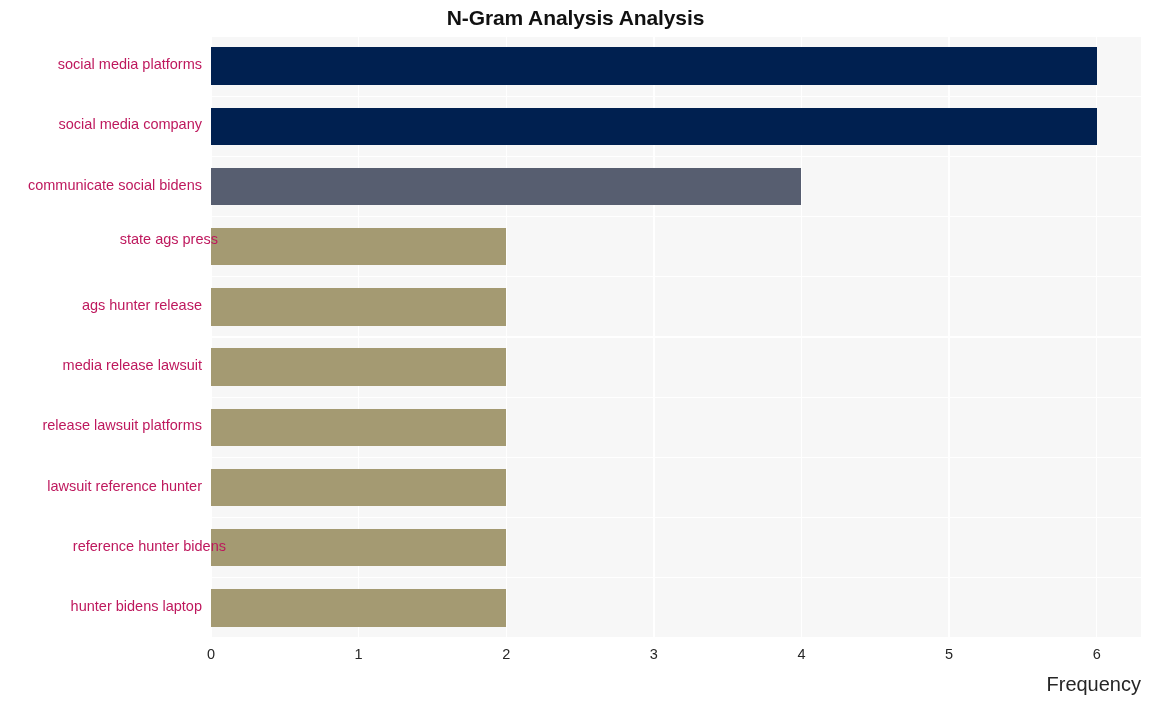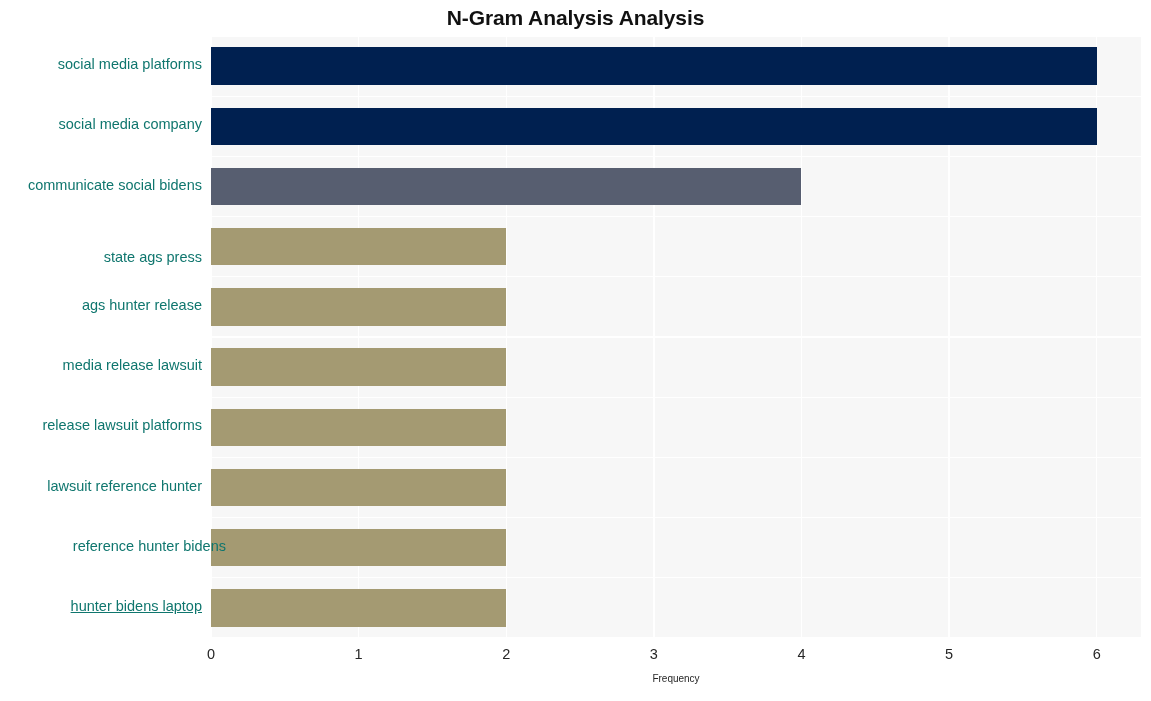--- a/index.html
+++ b/index.html
@@ -65,21 +65,21 @@
   .bar {
     position: absolute;
     left: 0;
   }
 
   .ytick-label {
     position: absolute;
     right: 1160px;
     text-align: right;
     font-size: 14.5px;
-    color: #0f766e;
+    color: #be185d;
     white-space: nowrap;
     line-height: 1;
   }
 
   #ytick-layer {
     position: absolute;
     left: 0; top: 0;
     width: 1151px; height: 701px;
     pointer-events: none;
   }
@@ -97,22 +97,22 @@
     font-size: 14.5px;
     color: #262626;
     white-space: nowrap;
   }
 
   #xaxis-title {
     position: absolute;
     top: 673px;
     left: 211px;
     width: 930px;
-    text-align: center;
-    font-size: 10px;
+    text-align: right;
+    font-size: 20px;
     color: #262626;
   }
 </style>
 </head>
 <body>
 
 <div id="figure">
 
   <div id="chart-title">N-Gram Analysis Analysis</div>
 
@@ -150,27 +150,27 @@
         <div class="bar" title="lawsuit reference hunter: 2" style="top: 432.838px; height: 37.324px; width: 295.238px; background: rgb(164, 154, 114);"></div>
         <div class="bar" title="reference hunter bidens: 2" style="top: 493.038px; height: 37.324px; width: 295.238px; background: rgb(164, 154, 114);"></div>
         <div class="bar" title="hunter bidens laptop: 2" style="top: 553.238px; height: 37.324px; width: 295.238px; background: rgb(164, 154, 114);"></div>
       </div>
   </div>
 
   <div id="ytick-layer">
       <div class="ytick-label" style="top: 57.1px;">social media platforms</div>
       <div class="ytick-label" style="top: 117.3px;">social media company</div>
       <div class="ytick-label" style="top: 177.5px;">communicate social bidens</div>
-      <div class="ytick-label" style="top: 250px;">state ags press</div>
+      <div class="ytick-label" style="top: 232px; margin-left: 16px;">state ags press</div>
       <div class="ytick-label" style="top: 297.9px;">ags hunter release</div>
       <div class="ytick-label" style="top: 358.1px;">media release lawsuit</div>
       <div class="ytick-label" style="top: 418.3px;">release lawsuit platforms</div>
       <div class="ytick-label" style="top: 478.5px;">lawsuit reference hunter</div>
       <div class="ytick-label" style="top: 538.7px; margin-left: 24px;">reference hunter bidens</div>
-      <div class="ytick-label" style="top: 598.9px; text-decoration: underline;">hunter bidens laptop</div>
+      <div class="ytick-label" style="top: 598.9px;">hunter bidens laptop</div>
     </div>
   <div id="xtick-layer">
       <div class="xtick-label" style="left: 211px;">0</div>
       <div class="xtick-label" style="left: 358.619px;">1</div>
       <div class="xtick-label" style="left: 506.238px;">2</div>
       <div class="xtick-label" style="left: 653.857px;">3</div>
       <div class="xtick-label" style="left: 801.476px;">4</div>
       <div class="xtick-label" style="left: 949.095px;">5</div>
       <div class="xtick-label" style="left: 1096.71px;">6</div>
     </div>

